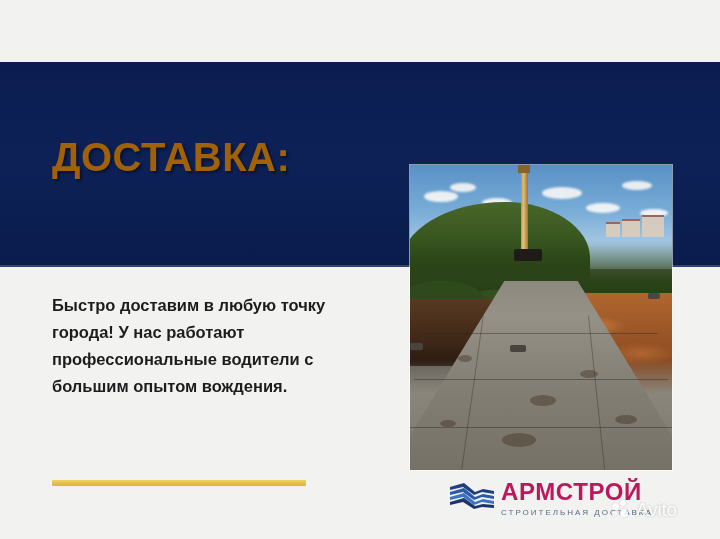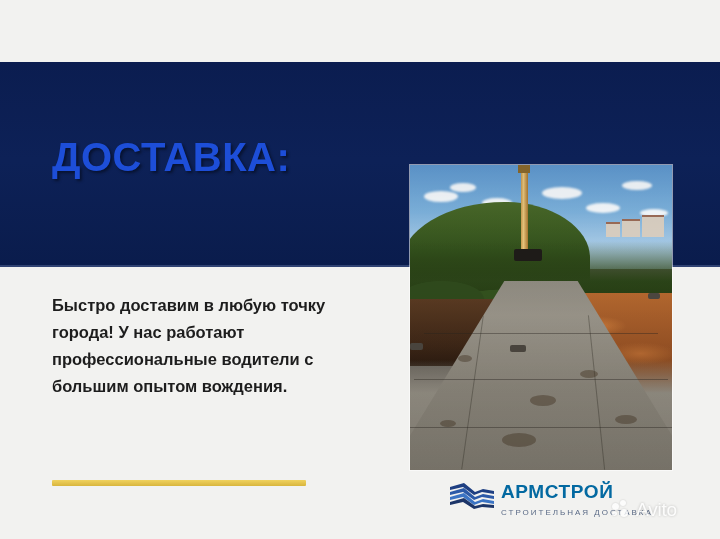--- a/index.html
+++ b/index.html
@@ -43,21 +43,21 @@
   
   #slide-title {
     position: absolute;
     left: 52px;
     top: 134px;
     margin: 0;
     font-size: 40px;
     line-height: 46px;
     font-weight: bold;
     letter-spacing: 0.5px;
-    color: #1d4ed8;
+    color: #a16207;
     text-shadow: 2px 2px 3px rgba(0,0,0,0.45);
     white-space: nowrap;
   }
 
   
   #body-text {
     position: absolute;
     left: 52px;
     top: 292px;
     width: 322px;
@@ -195,25 +195,25 @@
   #logo-mark {
     position: absolute;
     left: 0; top: 2px;
     width: 46px; height: 30px;
   }
   #logo-text-wrap {
     position: absolute;
     left: 52px; top: 0px;
   }
   #logo-name {
-    font-size: 19px;
+    font-size: 24px;
     line-height: 28px;
     font-weight: bold;
     letter-spacing: 0.6px;
-    color: #0369a1;
+    color: #be185d;
     white-space: nowrap;
   }
   #logo-tagline {
     font-size: 8px;
     line-height: 11px;
     letter-spacing: 2.0px;
     color: #5a6a86;
     white-space: nowrap;
     margin-top: 1px;
   }

